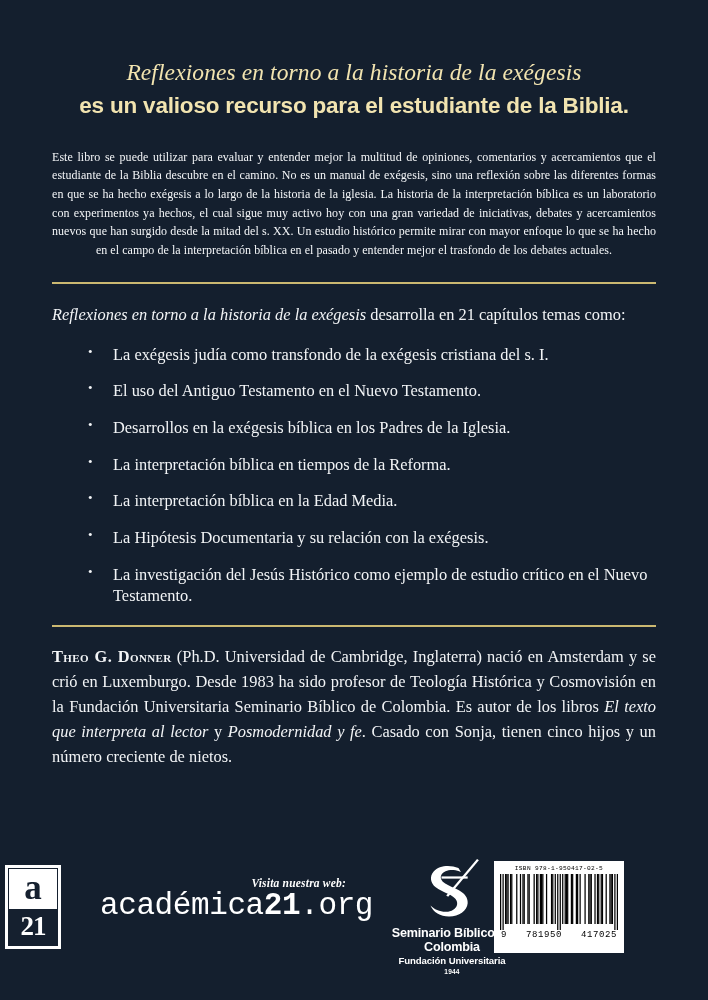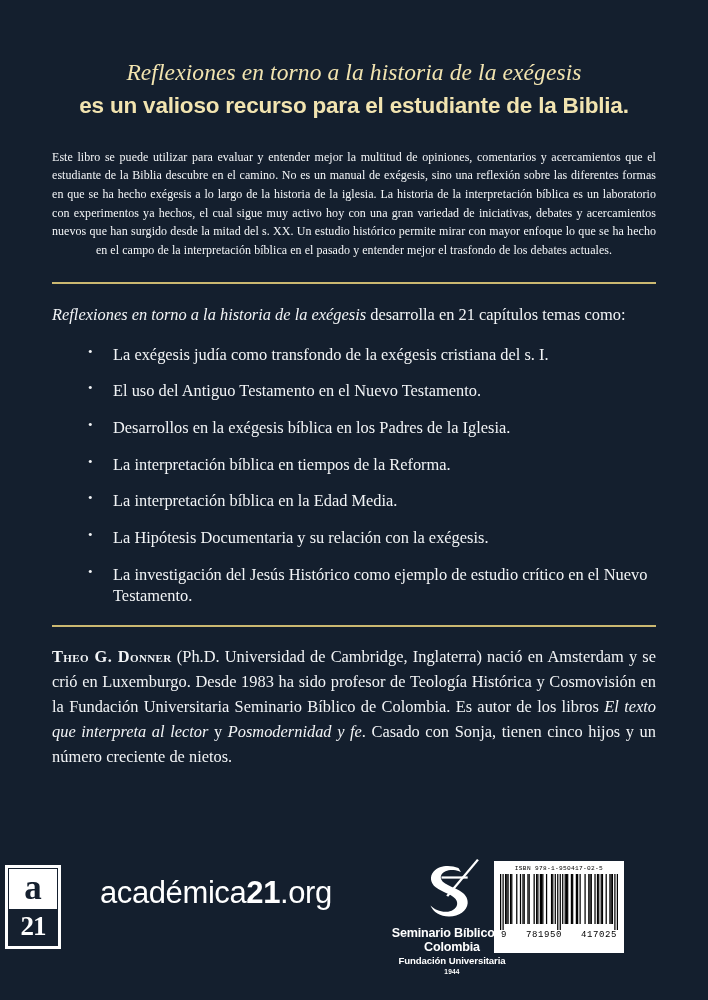--- a/index.html
+++ b/index.html
@@ -179,21 +179,21 @@
     font-style: italic;
     font-weight: bold;
     font-size: 11.5px;
     color: #ffffff;
     text-align: right;
     padding-right: 4px;
     margin-bottom: 1px;
     letter-spacing: .2px;
   }
   .acad-url {
-    font-family: Liberation Sans, sans-serif;
+    font-family: Liberation Mono, monospace;
     font-size: 31px;
     line-height: 1;
     color: #ffffff;
     letter-spacing: -.4px;
     white-space: nowrap;
   }
   .acad-url b { font-weight: bold; }
 
   
   .sem {
@@ -302,20 +302,21 @@
   <div class="footer">
 
     <div class="a21">
       <div class="a21-inner">
         <div class="a21-top">a</div>
         <div class="a21-bot">21</div>
       </div>
     </div>
 
     <div class="acad">
+      <div class="acad-kicker">Visita nuestra web:</div>
       <div class="acad-url"><span>académica</span><b>21</b><span>.org</span></div>
     </div>
 
     <div class="sem">
       <svg class="sem-mark" viewBox="0 0 110 72" width="110" height="62" aria-hidden="true">
         <path fill="#ffffff" d="M62.5 10.5c-9.8-4.2-22.5-3.2-28.8 3.9-5.2 5.9-3.6 13.6 2.4 18.4 4.3 3.5 10.1 5.6 15.3 8.2 5 2.5 9.3 5.4 9.6 10.1.3 5.3-4.6 9.3-10.6 10.1-7.6 1-15.6-2-20.4-7.1 3 7.8 12 13 21.9 12.8 11.3-.2 20.6-6.9 21.3-15.6.5-6.6-4-11.6-10.2-15-5.2-2.9-11.3-4.9-15.9-7.9-4.2-2.7-6.4-6.4-4.4-10.2 2.4-4.6 9.6-6.4 16.4-5.2 2.3.4 4.4 1.1 6.3 2.1z"></path>
         <path fill="#ffffff" d="M86.2 1.5 50.6 43.9l-2.3-1.6L84.1 0z"></path>
         <path fill="#ffffff" d="M42.8 20.2h30.4v2.6H42.8z"></path>
       </svg>
       <div class="sem-name">Seminario Bíblico de Colombia</div>

